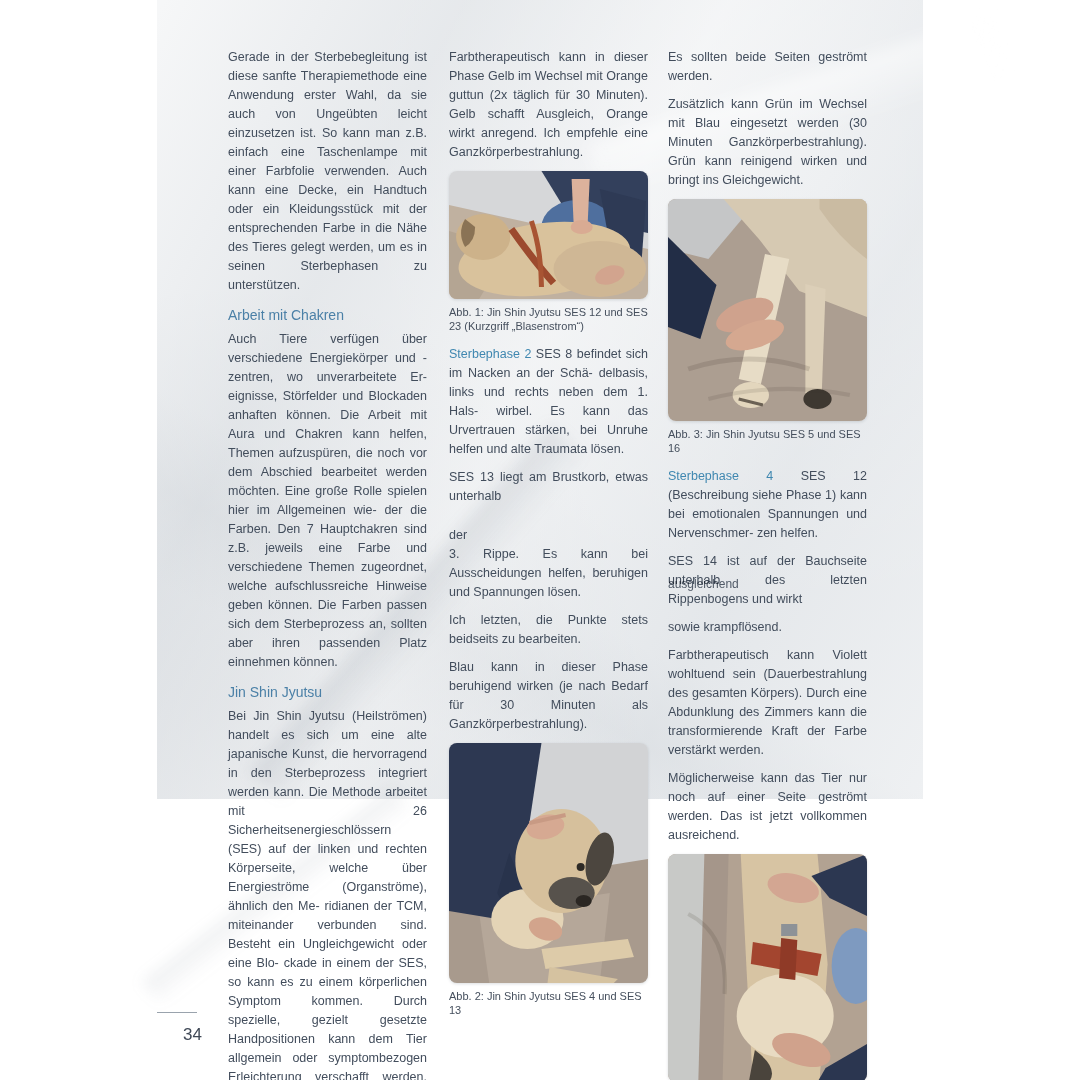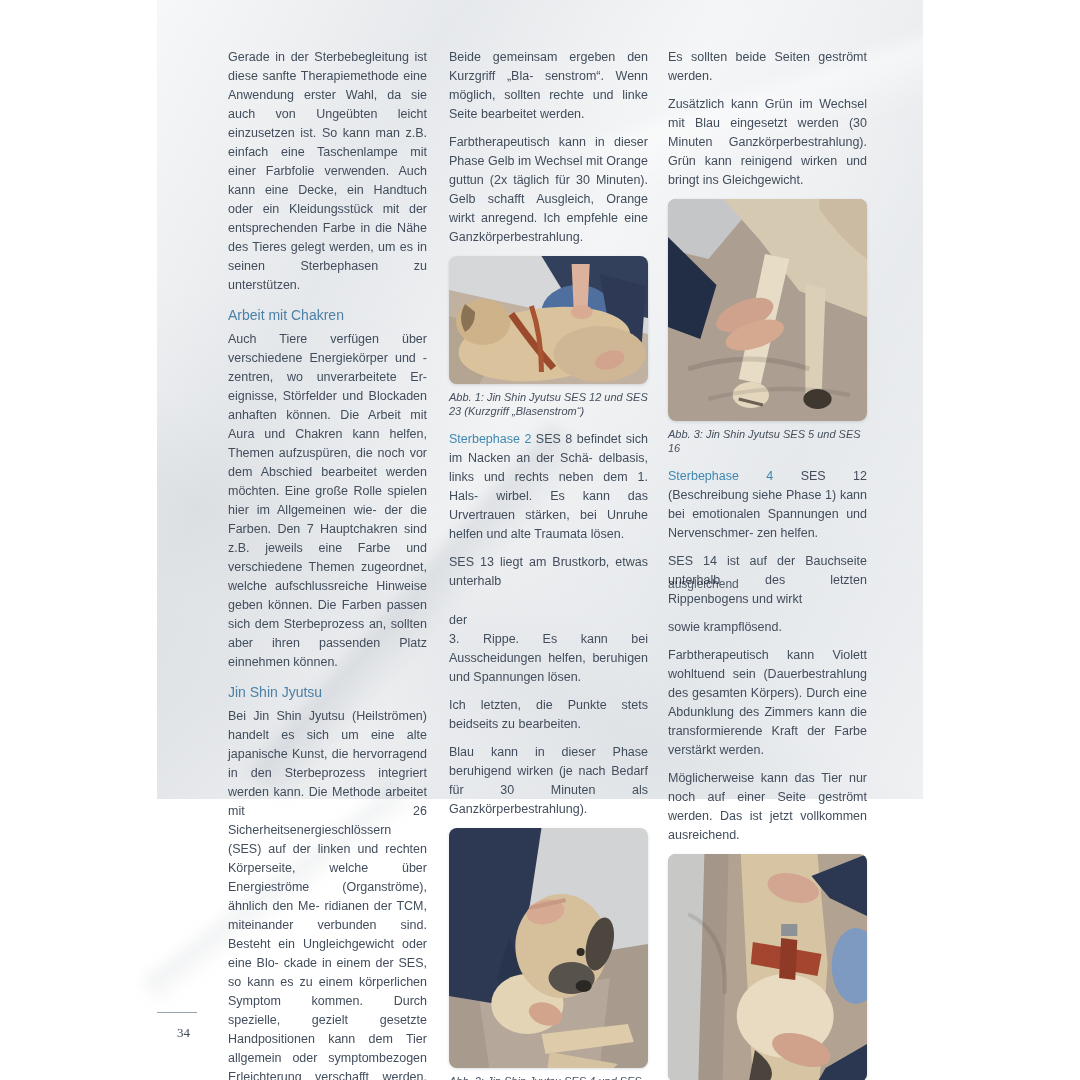--- a/index.html
+++ b/index.html
@@ -20,55 +20,54 @@
             background:linear-gradient(rgba(96,108,124,.10), rgba(96,108,124,.01));}
   .streak-3{left:430px;top:80px;width:420px;height:60px;transform:rotate(-18deg);
             background:linear-gradient(rgba(255,255,255,.55), rgba(255,255,255,0));}
   .col{position:absolute;top:48px;width:199px;}
   .col-1{left:71px;}
   .col-2{left:292px;}
   .col-3{left:511px;}
   .para{margin:0 0 9px 0;font-size:12.5px;line-height:19px;text-align:justify;}
   .heading{margin:0 0 4px 0;font-size:14px;line-height:22px;font-weight:500;color:#4b80a7;}
   .phase{color:#3f87b0;}
-  .caption{margin:6px 0 12px 0;font-size:11px;line-height:14px;font-style:italic;color:#454f5d;text-align:left;}
+  .caption{margin:6px 0 12px 0;font-size:11px;line-height:14px;color:#454f5d;text-align:left;}
   .photo{width:100%;border-radius:8px;overflow:hidden;display:block;margin:2px 0 0 0;
          box-shadow:0 1px 3px rgba(60,70,85,.18);}
   .photo svg{display:block;width:100%;height:100%;}
   .ph-1{height:128px;}
   .ph-2{height:240px;}
   .ph-3{height:222px;}
   .ph-4{height:228px;}
   .rel{position:relative;}
   .ghost{position:absolute;left:0;white-space:nowrap;mix-blend-mode:multiply;opacity:.88;}
   .ghost-word{top:23px;font-size:12px;color:#424d5c;}
   .block{display:block;}
   .pagenum-rule{position:absolute;left:0;top:1012px;width:40px;height:1px;background:#9aa3ad;}
-  .pagenum{position:absolute;left:20px;top:1025px;font-size:13px;color:#3f4856;font-family:Liberation Serif, serif;}
+  .pagenum{position:absolute;left:26px;top:1025px;font-size:17px;color:#3f4856;}
 </style>
 </head>
 <body>
 
 <div class="canvas">
   <div class="page">
     <div class="streak streak-1"></div>
     <div class="streak streak-2"></div>
     <div class="streak streak-3"></div>
 
     <div class="col col-1">
       <p class="para">Gerade in der Sterbebegleitung ist diese sanfte Therapiemethode eine Anwendung erster Wahl, da sie auch von Ungeübten leicht einzusetzen ist. So kann man z.B. einfach eine Taschenlampe mit einer Farbfolie verwenden. Auch kann eine Decke, ein Handtuch oder ein Kleidungsstück mit der entsprechenden Farbe in die Nähe des Tieres gelegt werden, um es in seinen Sterbephasen zu unterstützen.</p>
       <h2 class="heading">Arbeit mit Chakren</h2>
       <p class="para">Auch Tiere verfügen über verschiedene Energiekörper und -zentren, wo unverarbeitete Er- eignisse, Störfelder und Blockaden anhaften können. Die Arbeit mit Aura und Chakren kann helfen, Themen aufzuspüren, die noch vor dem Abschied bearbeitet werden möchten. Eine große Rolle spielen hier im Allgemeinen wie- der die Farben. Den 7 Hauptchakren sind z.B. jeweils eine Farbe und verschiedene Themen zugeordnet, welche aufschlussreiche Hinweise geben können. Die Farben passen sich dem Sterbeprozess an, sollten aber ihren passenden Platz einnehmen können.</p>
       <h2 class="heading">Jin Shin Jyutsu</h2>
       <p class="para">Bei Jin Shin Jyutsu (Heilströmen) handelt es sich um eine alte japanische Kunst, die hervorragend in den Sterbeprozess integriert werden kann. Die Methode arbeitet mit 26 Sicherheitsenergieschlössern (SES) auf der linken und rechten Körperseite, welche über Energieströme (Organströme), ähnlich den Me- ridianen der TCM, miteinander verbunden sind. Besteht ein Ungleichgewicht oder eine Blo- ckade in einem der SES, so kann es zu einem körperlichen Symptom kommen. Durch spezielle, gezielt gesetzte Handpositionen kann dem Tier allgemein oder symptombezogen Erleichterung verschafft werden. Sehr wertvoll sind Kurzgriffe, mit denen z.B. ein komplexer Organstrom zusammengefasst wird. Diese sind einfach anzuwenden und nicht zeitintensiv, sodass der Tierbesitzer, wenn gewünscht, auch aktiv mit einbezogen</p>
 
     </div>
 
     <div class="col col-2">
-      <p class="para">Beide gemeinsam ergeben den Kurzgriff „Bla- senstrom“. Wenn möglich, sollten rechte und linke Seite bearbeitet werden.</p>
       <p class="para">Farbtherapeutisch kann in dieser Phase Gelb im Wechsel mit Orange guttun (2x täglich für 30 Minuten). Gelb schafft Ausgleich, Orange wirkt anregend. Ich empfehle eine Ganzkörperbestrahlung.</p>
 
       <div class="photo ph-1">
         <svg viewBox="0 0 198 128" preserveAspectRatio="none">
           <rect width="198" height="128" fill="#d6d7d9"></rect>
           <path d="M0,34 L198,78 L198,128 L0,128 Z" fill="#c0b1a0"></path>
           <path d="M0,60 L60,78 L30,128 L0,128 Z" fill="#b4a593"></path>
           <path d="M92,0 L198,0 L198,62 L120,46 Z" fill="#33405c"></path>
           <ellipse cx="128" cy="56" rx="36" ry="27" fill="#4f6f9e"></ellipse>
           <path d="M150,18 L196,30 L190,112 L166,108 Z" fill="#2e3a55"></path>

